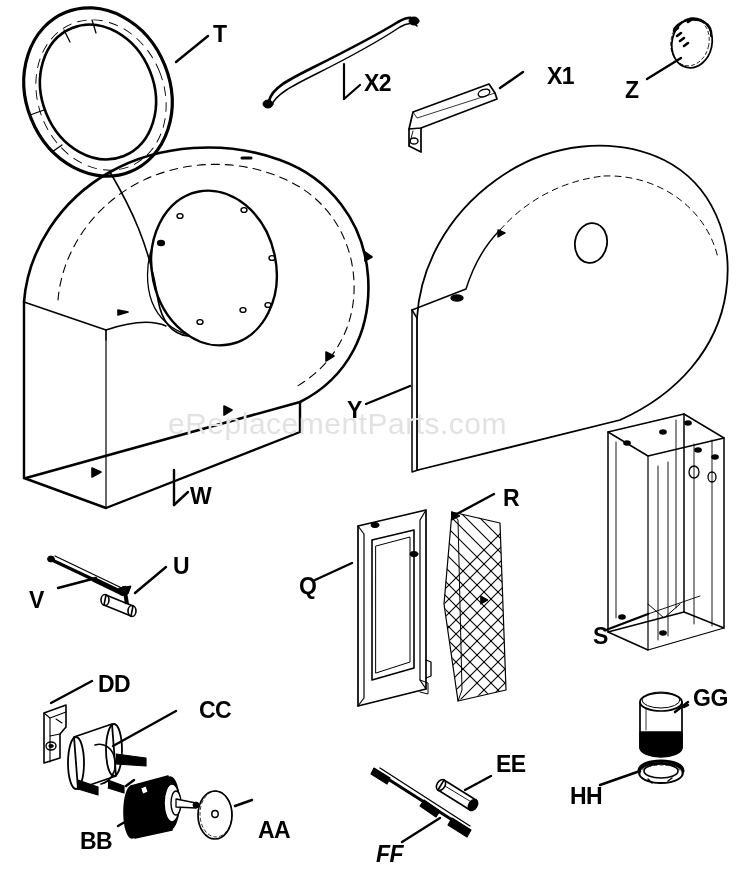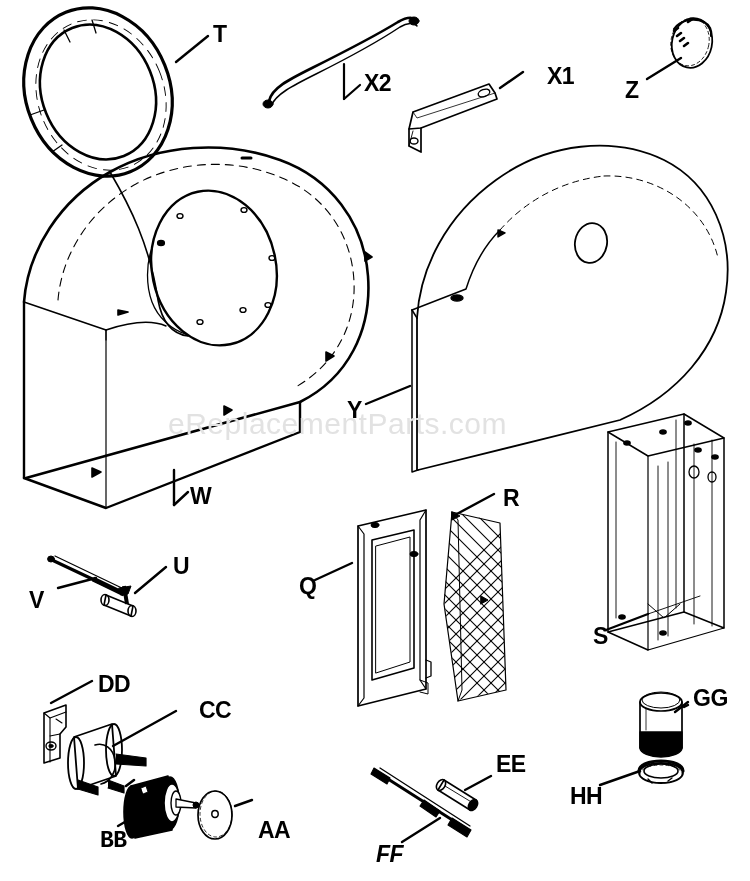--- a/index.html
+++ b/index.html
@@ -362,16 +362,16 @@
   <div class="callout-label" style="left:29px;  top:589px;">V</div>
   <div class="callout-label" style="left:503px; top:487px;">R</div>
   <div class="callout-label" style="left:299px; top:575px;">Q</div>
   <div class="callout-label" style="left:593px; top:625px;">S</div>
   <div class="callout-label" style="left:98px;  top:673px;">DD</div>
   <div class="callout-label" style="left:199px; top:699px;">CC</div>
   <div class="callout-label" style="left:693px; top:687px;">GG</div>
   <div class="callout-label" style="left:496px; top:745px;margin-top:8px;">EE</div>
   <div class="callout-label" style="left:570px; top:785px;">HH</div>
   <div class="callout-label" style="left:258px; top:819px;">AA</div>
-  <div class="callout-label" style="left:100px;  top:830px;font-family:Liberation Mono, monospace;">BB</div>
+  <div class="callout-label" style="left:80px;  top:830px;">BB</div>
   <div class="callout-label" style="left:376px; top:843px;font-style:italic;">FF</div>
 
 </div>
 
 </body></html>

